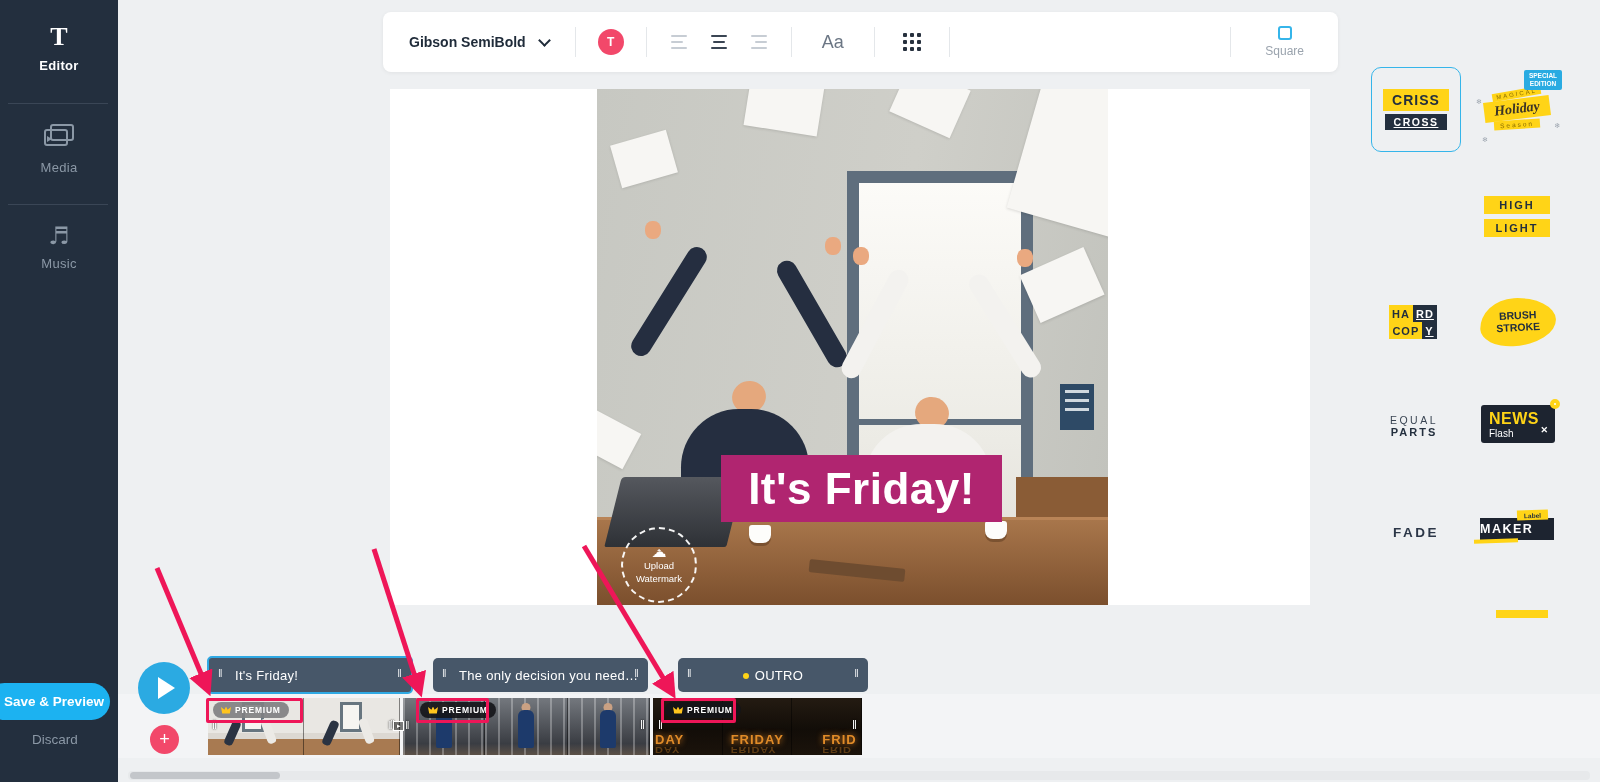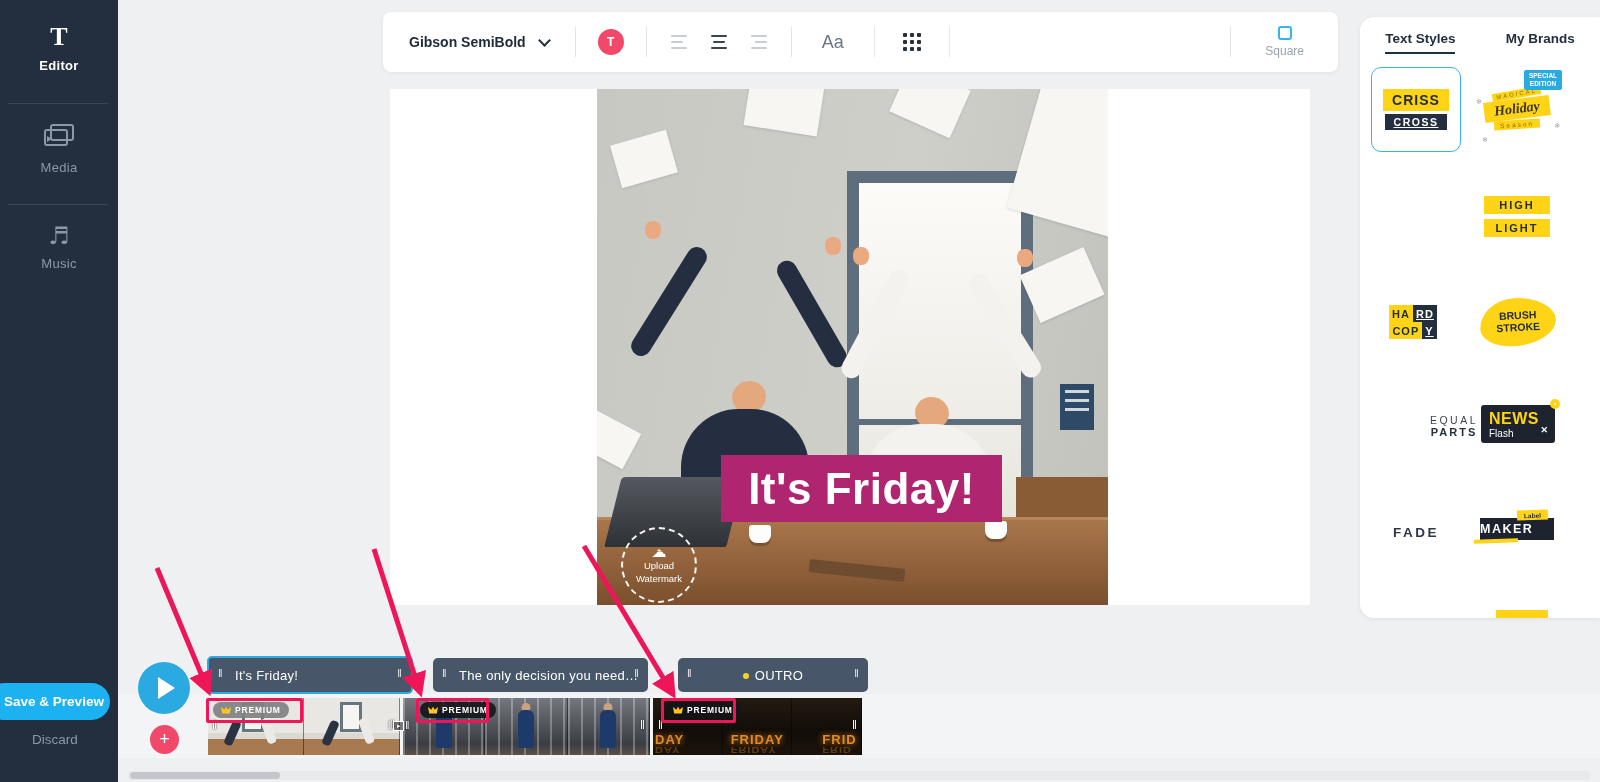--- a/index.html
+++ b/index.html
@@ -261,26 +261,20 @@
 
       <div class="caption">It's Friday!</div>
       <div class="watermark">
         <span class="cloud">☁<b>↑</b></span>
         <span>Upload</span>
         <span>Watermark</span>
       </div>
     </div>
   </div>
 
-  <div class="rpanel">
-    <div class="rtabs">
-      <span class="rtab active">Text Styles</span>
-      <span class="rtab">My Brands</span>
-    </div>
-  </div>
 
   <div class="scard selected" style="left:1371px;top:67px;width:90px;height:85px;z-index:7;">
     <div class="criss-in">
       <span class="ybox criss-1">CRISS</span>
       <span class="dbox criss-2">CROSS</span>
     </div>
   </div>
   <div class="scard" style="left:1472px;top:70px;width:90px;height:78px;z-index:7;flex-direction:column;gap:1px;">
     <span class="se-badge" style="right:0;top:0;">SPECIAL EDITION</span>
     <span class="flake" style="left:4px;top:28px;">❄</span>
@@ -302,21 +296,21 @@
     <span class="hc-row">
         <span class="ybox">COP</span>
         <span class="dbox">Y</span>
       </span>
   </div>
   <div class="scard" style="left:1480px;top:298px;width:76px;height:48px;z-index:7;">
     <div class="brush-blob">
         <span><span>BRUSH</span><br><span>STROKE</span></span>
       </div>
   </div>
-  <div class="scard" style="left:1390px;top:411px;width:48px;height:30px;z-index:7;flex-direction:column;margin-left:40px;">
+  <div class="scard" style="left:1390px;top:411px;width:48px;height:30px;z-index:7;flex-direction:column;">
     <span class="eq-1">EQUAL</span>
     <span class="eq-2">PARTS</span>
   </div>
   <div class="scard" style="left:1479px;top:404px;width:78px;height:40px;z-index:7;">
     <div class="news-box">
       <span class="news-ring"></span>
       <div class="news-1">NEWS</div>
       <div class="news-2">Flash</div>
       <span class="news-x">✕</span>
     </div>

